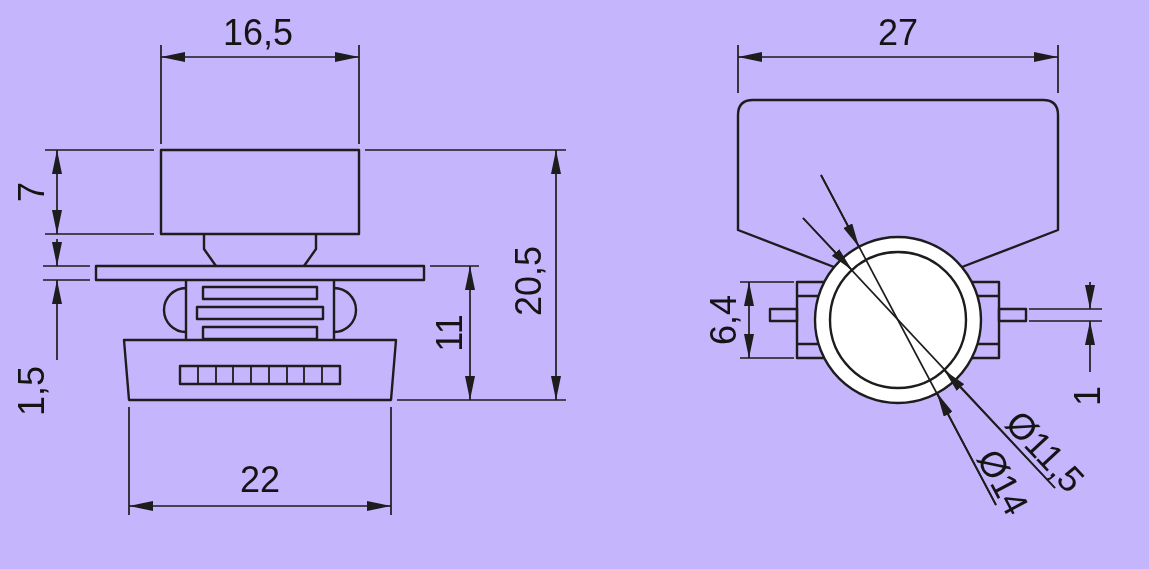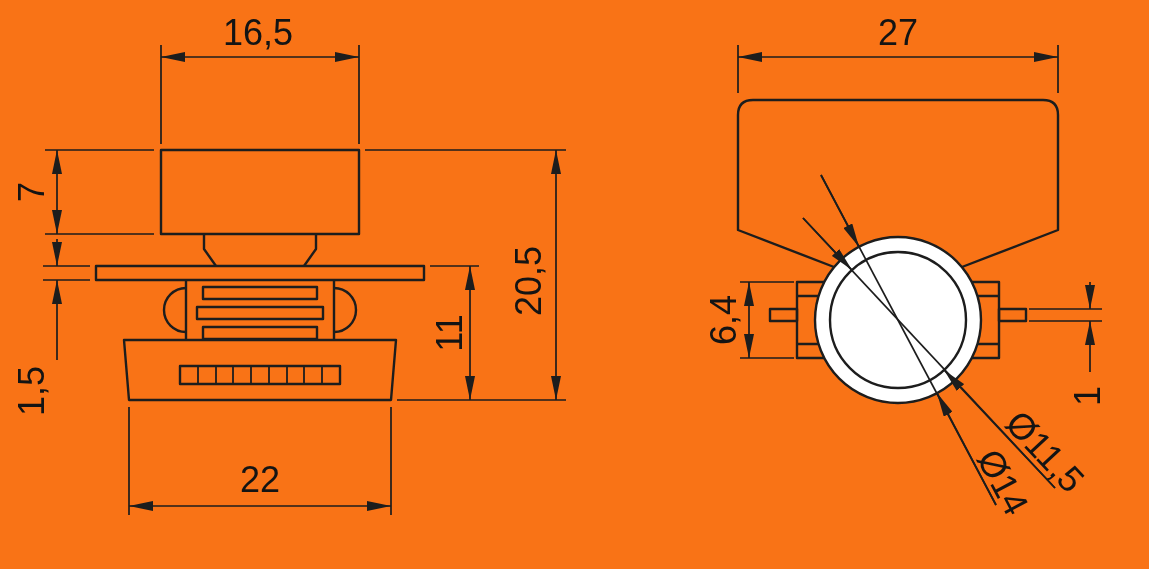--- a/index.html
+++ b/index.html
@@ -1,16 +1,16 @@
 <!DOCTYPE html>
 <html><head>
 <meta charset="utf-8">
 <style>
   html,body{margin:0;padding:0;background:#ffffff;}
-  .canvas{width:1149px;height:569px;background:#f97316;position:relative;overflow:hidden;}
+  .canvas{width:1149px;height:569px;background:#c4b5fd;position:relative;overflow:hidden;}
   .obj{fill:none;stroke:#1d1d1d;stroke-width:2.4;stroke-linejoin:round;stroke-linecap:butt;}
   .objw{fill:#ffffff;stroke:#1d1d1d;stroke-width:2.4;}
   .dim{fill:none;stroke:#1d1d1d;stroke-width:1.7;stroke-linecap:butt;}
   .dimtext{font-family:"Liberation Sans",sans-serif;font-size:36px;fill:#141414;text-anchor:middle;}
 </style>
 </head>
 <body>
 
 <div class="canvas">
 <svg width="1149" height="569" viewBox="0 0 1149 569">

